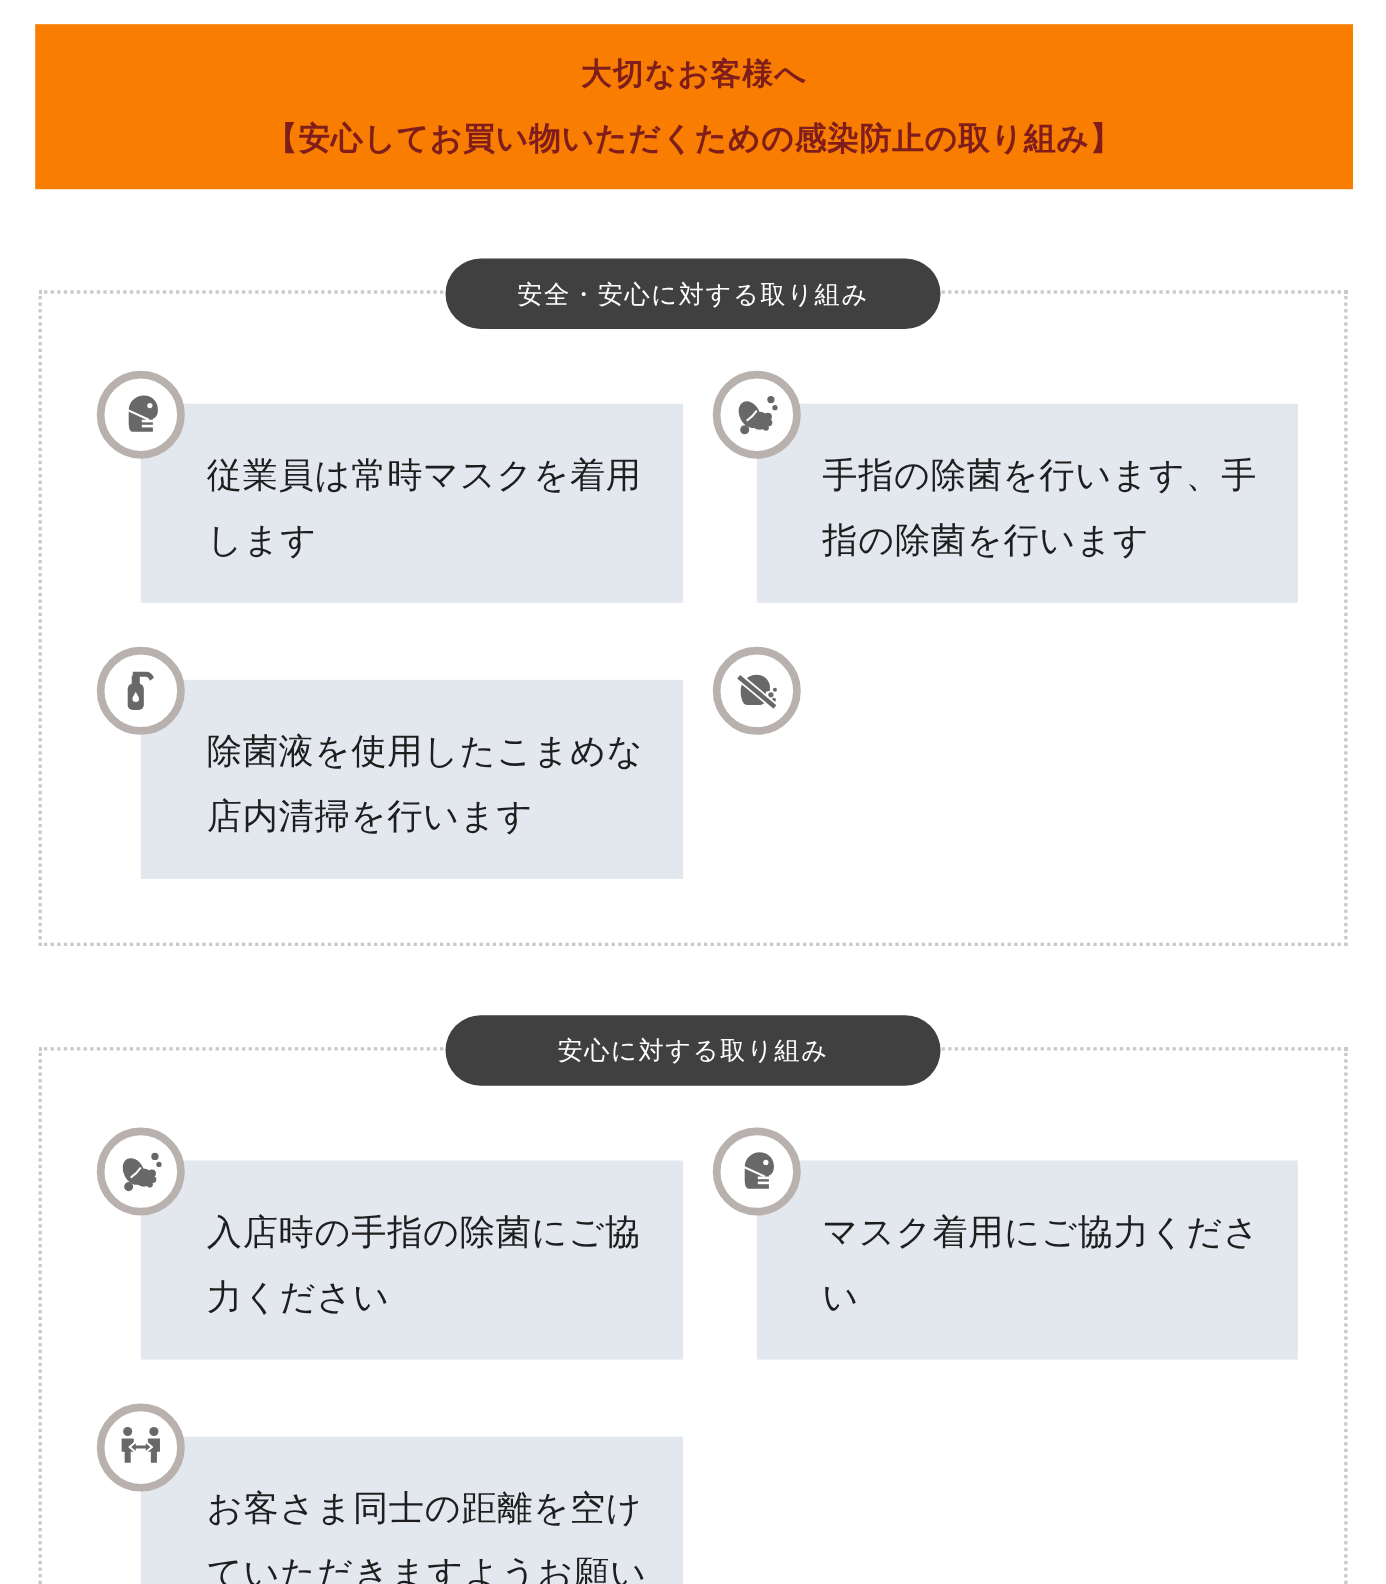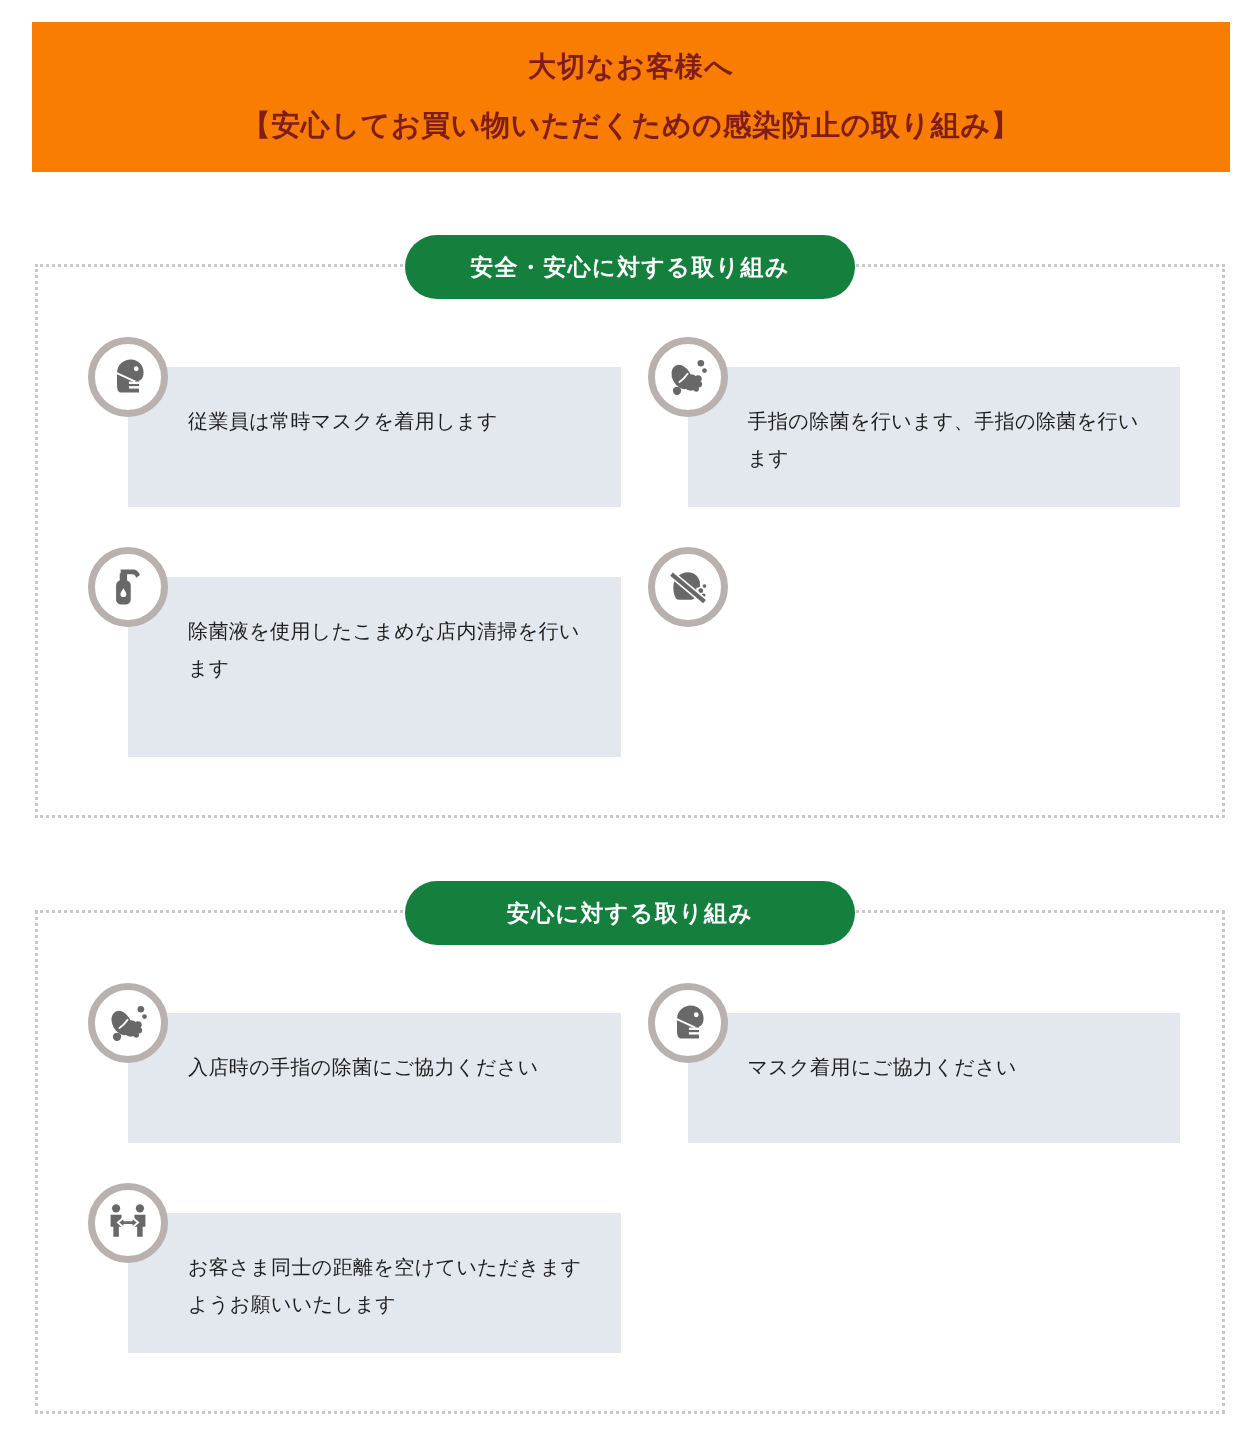--- a/index.html
+++ b/index.html
@@ -36,28 +36,28 @@
     border: 3px dotted #c9c9c9;
     padding: 70px 42px 58px 50px;
   }
   .section-pill {
     position: absolute;
     top: -32px;
     left: 50%;
     transform: translateX(-50%);
     width: 450px;
     height: 64px;
-    background: #15803d;
+    background: #404040;
     color: #ffffff;
     border-radius: 32px;
     display: flex;
     align-items: center;
     justify-content: center;
     font-size: 23px;
-    font-weight: bold;
+    font-weight: normal;
     letter-spacing: 0.06em;
     z-index: 3;
   }
 
   .grid {
     display: grid;
     grid-template-columns: 1fr 1fr;
     column-gap: 27px;
     row-gap: 40px;
   }
@@ -75,21 +75,21 @@
     border-radius: 50%;
     display: flex;
     align-items: center;
     justify-content: center;
     z-index: 2;
   }
   .card {
     margin: 30px 0 0 40px;
     background: #e3e8ef;
     padding: 36px 27px 28px 60px;
-    font-size: 20px;
+    font-size: 32px;
     line-height: 1.83;
     letter-spacing: 0.02em;
   }
   .mh140 { min-height: 140px; }
   .mh180 { min-height: 180px; }
   .mh130 { min-height: 130px; }
 </style>
 </head>
 <body>
 

